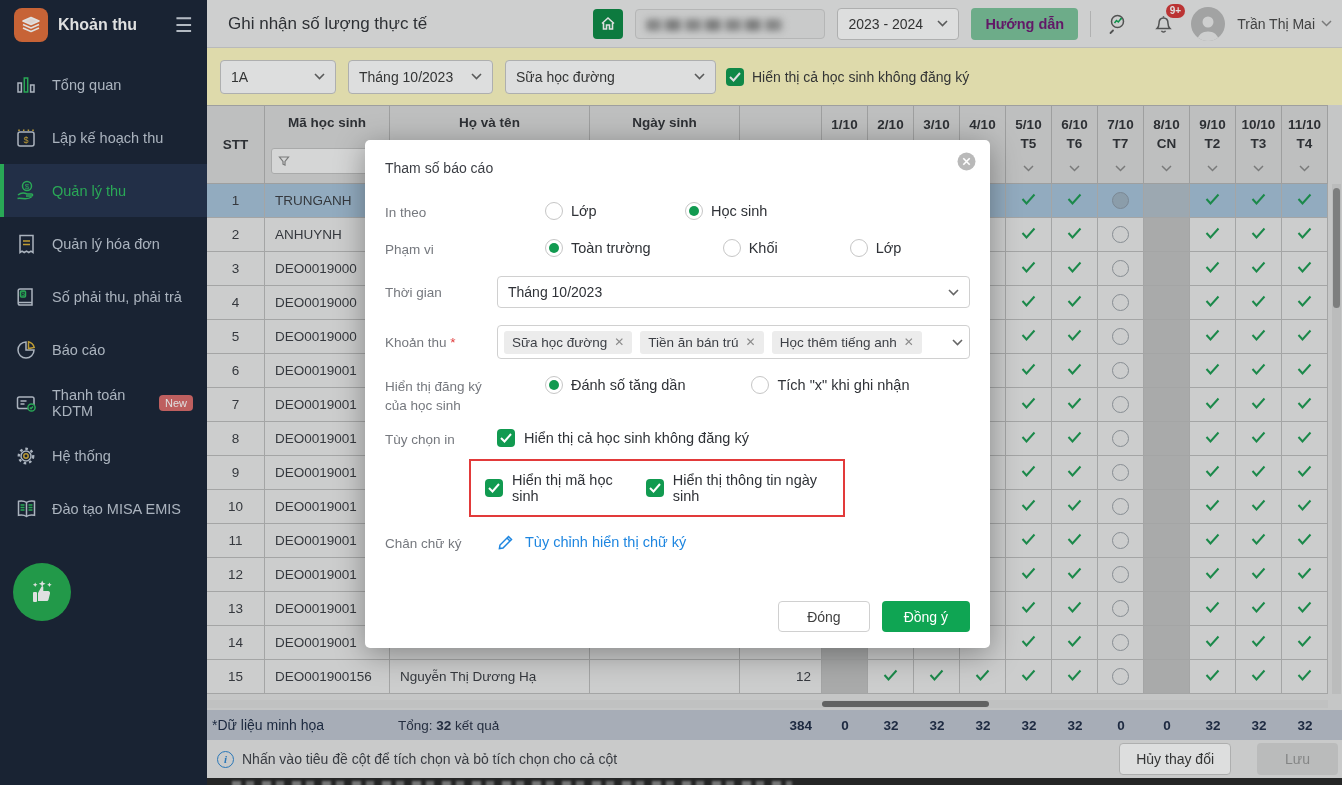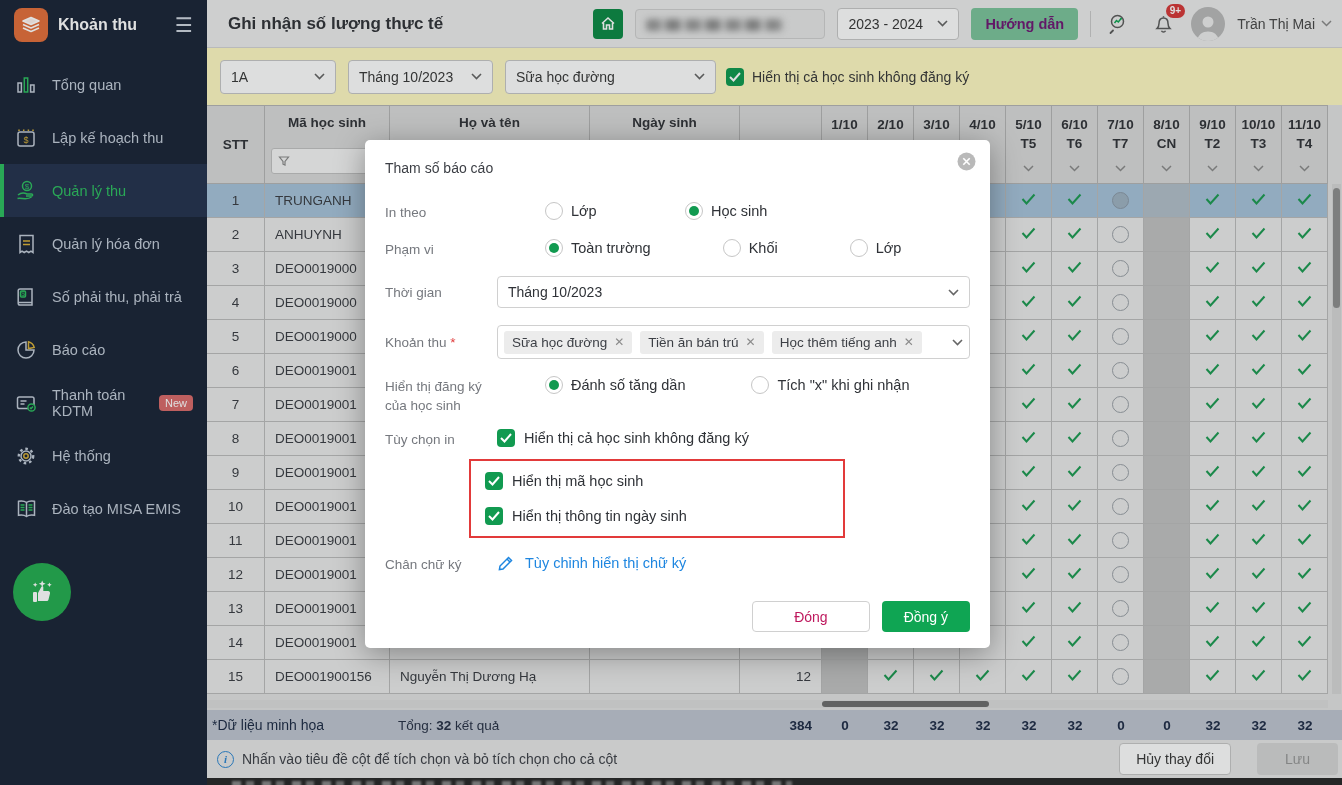--- a/index.html
+++ b/index.html
@@ -24,21 +24,21 @@
   .menu-item.active::before { content:""; position:absolute; left:0; top:0; bottom:0;
     width:4px; background:#2fbf61; }
   .badge-new { background:#d96b6b; color:#fff; font-size:11px; border-radius:4px;
     padding:2px 6px; margin-left:6px; }
   .promo { position:absolute; left:13px; top:563px; width:58px; height:58px;
     border-radius:50%; background:#27ae52; display:flex; align-items:center; justify-content:center; }
 
   
   .topbar { position:absolute; left:207px; top:0; width:1135px; height:48px;
     background:#ececec; border-bottom:1px solid #d4d4d4; display:flex; align-items:center; z-index:10; }
-  .page-title { font-size:17px; font-weight:bold; color:#33353a; margin-left:21px; }
+  .page-title { font-size:17px; font-weight:normal; color:#33353a; margin-left:21px; }
   .tb-right { position:absolute; right:10px; display:flex; align-items:center; gap:12px; }
   .home-btn { width:30px; height:30px; background:#0e8a47; border-radius:4px;
     display:flex; align-items:center; justify-content:center; cursor:pointer; }
   .blur-pill { width:190px; height:30px; border:1px solid #cfcfcf; border-radius:4px;
     background:#e6e6e6; overflow:hidden; position:relative; }
   .blur-pill::after{ content:""; position:absolute; left:10px; top:9px; right:40px; height:12px;
     background:repeating-linear-gradient(90deg,#9a9a9a 0 14px,#c9c9c9 14px 20px,#8f8f8f 20px 34px,#d0d0d0 34px 40px);
     filter:blur(3px); border-radius:3px; }
   .year-select { height:32px; min-width:122px; background:#fdfdfd; border:1px solid #c7c7c7;
     border-radius:4px; display:flex; align-items:center; justify-content:space-between;
@@ -155,25 +155,25 @@
   .mselect { width:100%; height:32px; border:1px solid #d0d0d0; border-radius:4px;
     display:flex; align-items:center; justify-content:space-between; padding:0 10px;
     font-size:14px; color:#2f3237; cursor:pointer; }
   .mselect.tags { padding:0 6px; height:34px; }
   .tag-list { display:flex; gap:8px; align-items:center; flex:1; }
   .tag { background:#ececec; border-radius:3px; padding:4px 8px; font-size:13.5px; color:#3c3f45;
     display:flex; align-items:center; gap:7px; }
   .tag .x { color:#8a8a8a; font-weight:bold; font-size:12px; cursor:pointer; }
   .chk-opt { display:flex; align-items:center; gap:9px; font-size:14.5px; color:#2f3237; cursor:pointer; }
   .redbox { border:2px solid #e23a3a; margin:10px 0 0 84px; width:376px; padding:11px 14px;
-    display:flex; flex-direction:column; gap:17px; }
+    display:flex; flex-direction:row; gap:17px; }
   .siglink { color:#1e86e0; font-size:14.5px; cursor:pointer; display:flex; align-items:center; gap:10px; }
   .modal-footer { position:absolute; right:20px; bottom:16px; display:flex; gap:12px; }
-  .btn-close { height:31px; padding:0 41px; background:#fff; border:1px solid #d0d0d0; border-radius:4px;
-    font-size:14px; color:#be185d; display:flex; align-items:center; cursor:pointer; }
+  .btn-close { height:31px; padding:0 28px; background:#fff; border:1px solid #d0d0d0; border-radius:4px;
+    font-size:14px; color:#404040; display:flex; align-items:center; cursor:pointer; }
   .btn-ok { height:31px; padding:0 22px; background:#0fa553; border-radius:4px;
     font-size:14px; color:#fff; display:flex; align-items:center; cursor:pointer; }
 </style>
 </head>
 <body>
 
 <div class="screen">
 
   <aside class="sidebar">
     <div class="sidebar-header">

